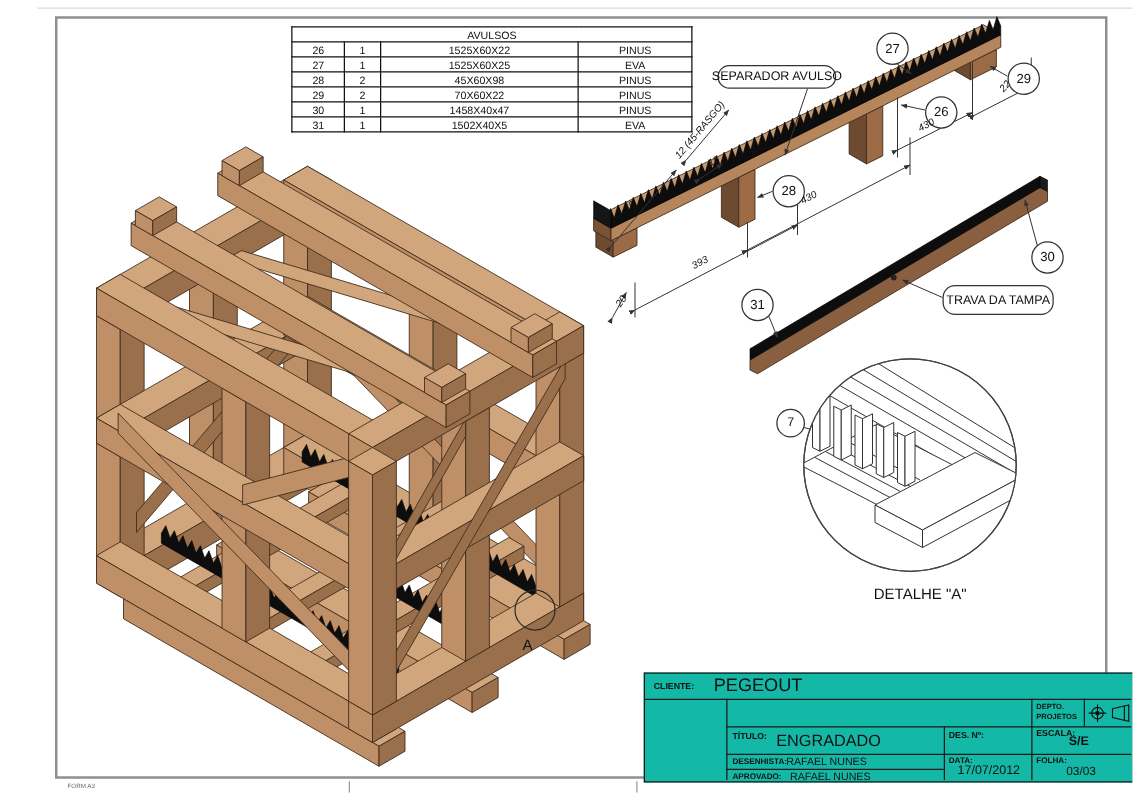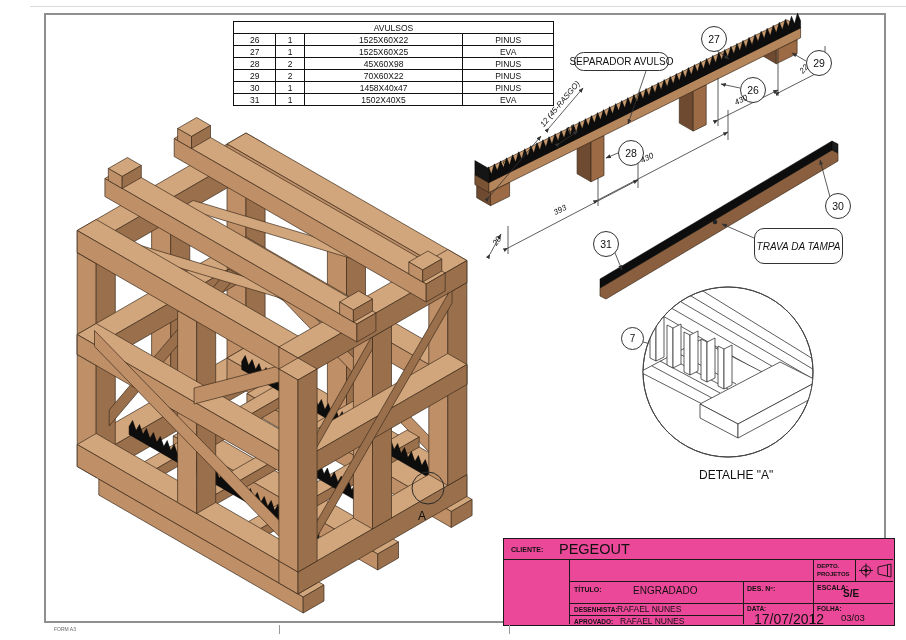--- a/index.html
+++ b/index.html
@@ -22,21 +22,21 @@
   .plabel{position:absolute;border:1px solid #333;border-radius:10px;background:#fff;
           display:flex;align-items:center;justify-content:center;font-size:10px;white-space:nowrap;padding:0 3px;box-sizing:border-box;}
   
   .dim{position:absolute;font-style:italic;font-size:8px;color:#111;white-space:nowrap;
        transform:translate(-50%,-50%) rotate(var(--r,0deg));}
   .caption{position:absolute;font-size:12px;color:#111;white-space:nowrap;}
   .markA{position:absolute;font-size:12px;color:#111;}
   .formtag{position:absolute;left:54px;top:626px;font-size:5px;color:#666;}
   .foldtick{position:absolute;top:625px;width:1px;height:9px;background:#999;}
   
-  .tb{position:absolute;left:503px;top:538px;width:392px;height:88px;border:1.5px solid #1a1a1a;box-sizing:border-box;background:#ec4899;}
+  .tb{position:absolute;left:515px;top:538px;width:392px;height:88px;border:1.5px solid #1a1a1a;box-sizing:border-box;background:#14b8a6;}
   .tb .hline,.tb .vline{position:absolute;background:#1a1a1a;}
   .tb .lab{position:absolute;font-size:6.5px;font-weight:bold;color:#111;white-space:nowrap;}
   .tb .val{position:absolute;color:#111;white-space:nowrap;}
 </style>
 </head>
 <body>
 
 <div class="sheet">
   <div class="pageedge"></div>
   <div class="frame"></div>
@@ -296,21 +296,21 @@
 
   <div class="balloon" style="left:701px;top:26px;">27</div>
   <div class="balloon" style="left:806px;top:50px;">29</div>
   <div class="balloon" style="left:740px;top:77px;">26</div>
   <div class="balloon" style="left:618px;top:140px;">28</div>
   <div class="balloon" style="left:825px;top:193px;">30</div>
   <div class="balloon" style="left:593px;top:231px;">31</div>
   <div class="balloon small" style="left:621px;top:327px;">7</div>
 
   <div class="plabel" style="left:574px;top:52px;width:95px;height:19px;">SEPARADOR AVULSO</div>
-  <div class="plabel" style="left:754px;top:228px;width:89px;height:36px;font-style:italic;">TRAVA DA TAMPA</div>
+  <div class="plabel" style="left:754px;top:228px;width:89px;height:24px;">TRAVA DA TAMPA</div>
   <div class="caption" style="left:699px;top:468px;">DETALHE  "A"</div>
   <div class="markA" style="left:418px;top:509px;">A</div>
 
   <div class="dim" style="left:503px;top:167px;--r:-50deg;">310</div>
   <div class="dim" style="left:560px;top:104px;--r:-50deg;">12 (45-RASGO)</div>
   <div class="dim" style="left:571px;top:129px;--r:-28deg;">15</div>
   <div class="dim" style="left:560px;top:210px;--r:-28deg;">393</div>
   <div class="dim" style="left:497px;top:241px;--r:-55deg;">20</div>
   <div class="dim" style="left:647px;top:158px;--r:-28deg;">430</div>
   <div class="dim" style="left:741px;top:100px;--r:-28deg;">430</div>
@@ -336,32 +336,32 @@
         <circle cx="8" cy="8.5" r="4.6"></circle>
         <line x1="1" y1="8.5" x2="15" y2="8.5"></line>
         <line x1="8" y1="1.5" x2="8" y2="15.5"></line>
         <circle cx="8" cy="8.5" r="1.3" fill="#111"></circle>
         <polygon points="20,5 33,2 33,15 20,12"></polygon>
         <line x1="29.5" y1="2.8" x2="29.5" y2="14.2"></line>
       </g>
     </svg>
 
     <div class="lab" style="left:70px;top:47px;font-size:7px;">TÍTULO:</div>
-    <div class="val" style="left:105px;top:46px;font-size:10px;margin-left:24px;">ENGRADADO</div>
+    <div class="val" style="left:105px;top:46px;font-size:13px;">ENGRADADO</div>
     <div class="lab" style="left:243px;top:46px;font-size:7px;">DES. Nº:</div>
     <div class="lab" style="left:313px;top:45px;font-size:7px;">ESCALA:</div>
     <div class="val" style="left:339px;top:49px;font-size:10px;font-weight:bold;">S/E</div>
 
     <div class="lab" style="left:70px;top:67px;font-size:6.5px;">DESENHISTA:</div>
     <div class="val" style="left:113px;top:65px;font-size:8.5px;">RAFAEL NUNES</div>
     <div class="lab" style="left:70px;top:79px;font-size:6.5px;">APROVADO:</div>
     <div class="val" style="left:116px;top:77px;font-size:8.5px;">RAFAEL NUNES</div>
 
     <div class="lab" style="left:243px;top:66px;font-size:6.5px;">DATA:</div>
-    <div class="val" style="left:250px;top:72px;font-size:14px;">17/07/2012</div>
+    <div class="val" style="left:250px;top:72px;font-size:10px;">17/07/2012</div>
     <div class="lab" style="left:313px;top:66px;font-size:6.5px;">FOLHA:</div>
     <div class="val" style="left:337px;top:73px;font-size:9.5px;">03/03</div>
   </div>
 
   <div class="formtag">FORM A3</div>
   <div class="foldtick" style="left:279px;"></div>
   <div class="foldtick" style="left:509px;"></div>
 </div>
 
 </body></html>

